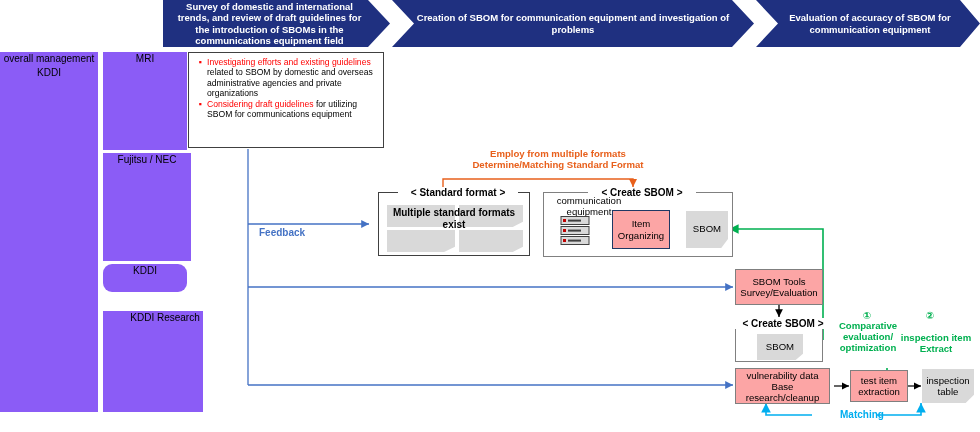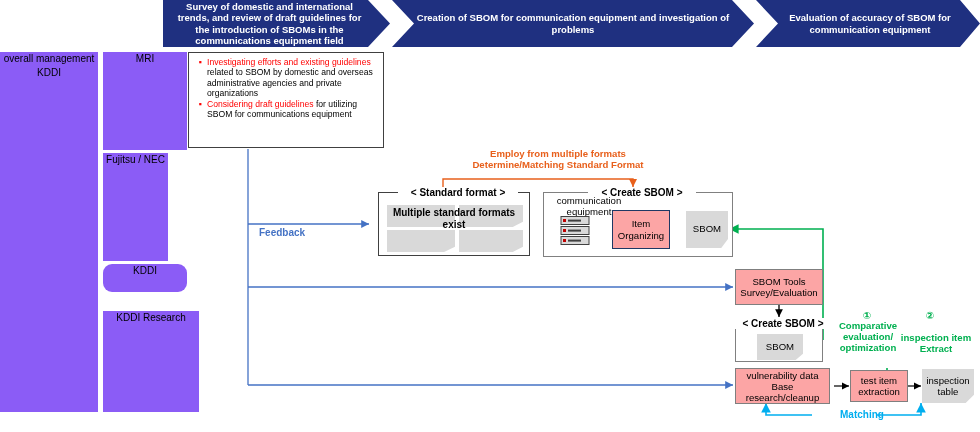--- a/index.html
+++ b/index.html
@@ -17,23 +17,23 @@
       clip-path:polygon(0 0, calc(100% - 22px) 0, 100% 50%, calc(100% - 22px) 100%, 0 100%, 22px 50%);}
   .b3{left:756px;width:224px;padding:0 20px 0 24px;
       clip-path:polygon(0 0, calc(100% - 20px) 0, 100% 50%, calc(100% - 20px) 100%, 0 100%, 22px 50%);}
 
   
   .grey{background:#8b5cf6;color:#000;display:flex;align-items:flex-start;
         justify-content:center;text-align:center;font-size:10px;line-height:14px;}
   .overall{left:0;top:52px;width:98px;height:360px;}
   .org{left:103px;}
   .org1{top:52px;width:84px;height:98px;}
-  .org2{top:153px;width:65px;height:108px;}
+  .org2{top:153px;width:88px;height:108px;}
   .org3{top:264px;width:84px;height:28px;border-radius:9px;}
-  .org4{top:311px;width:96px;height:101px;}
+  .org4{top:311px;width:76px;height:101px;padding-left:24px;}
 
   
   .mribox{left:188px;top:52px;width:196px;height:96px;border:1px solid #404040;
           background:#fff;box-sizing:border-box;padding:4px 4px 2px 4px;}
   .bullet{display:flex;font-size:8.6px;line-height:10.3px;color:#000;margin-bottom:1px;}
   .bullet .dot{color:#FF0000;width:14px;flex:0 0 14px;text-align:center;font-size:9px;line-height:10.3px;}
   .bullet .txt{flex:1;}
   .red{color:#FF0000;}
 
   

